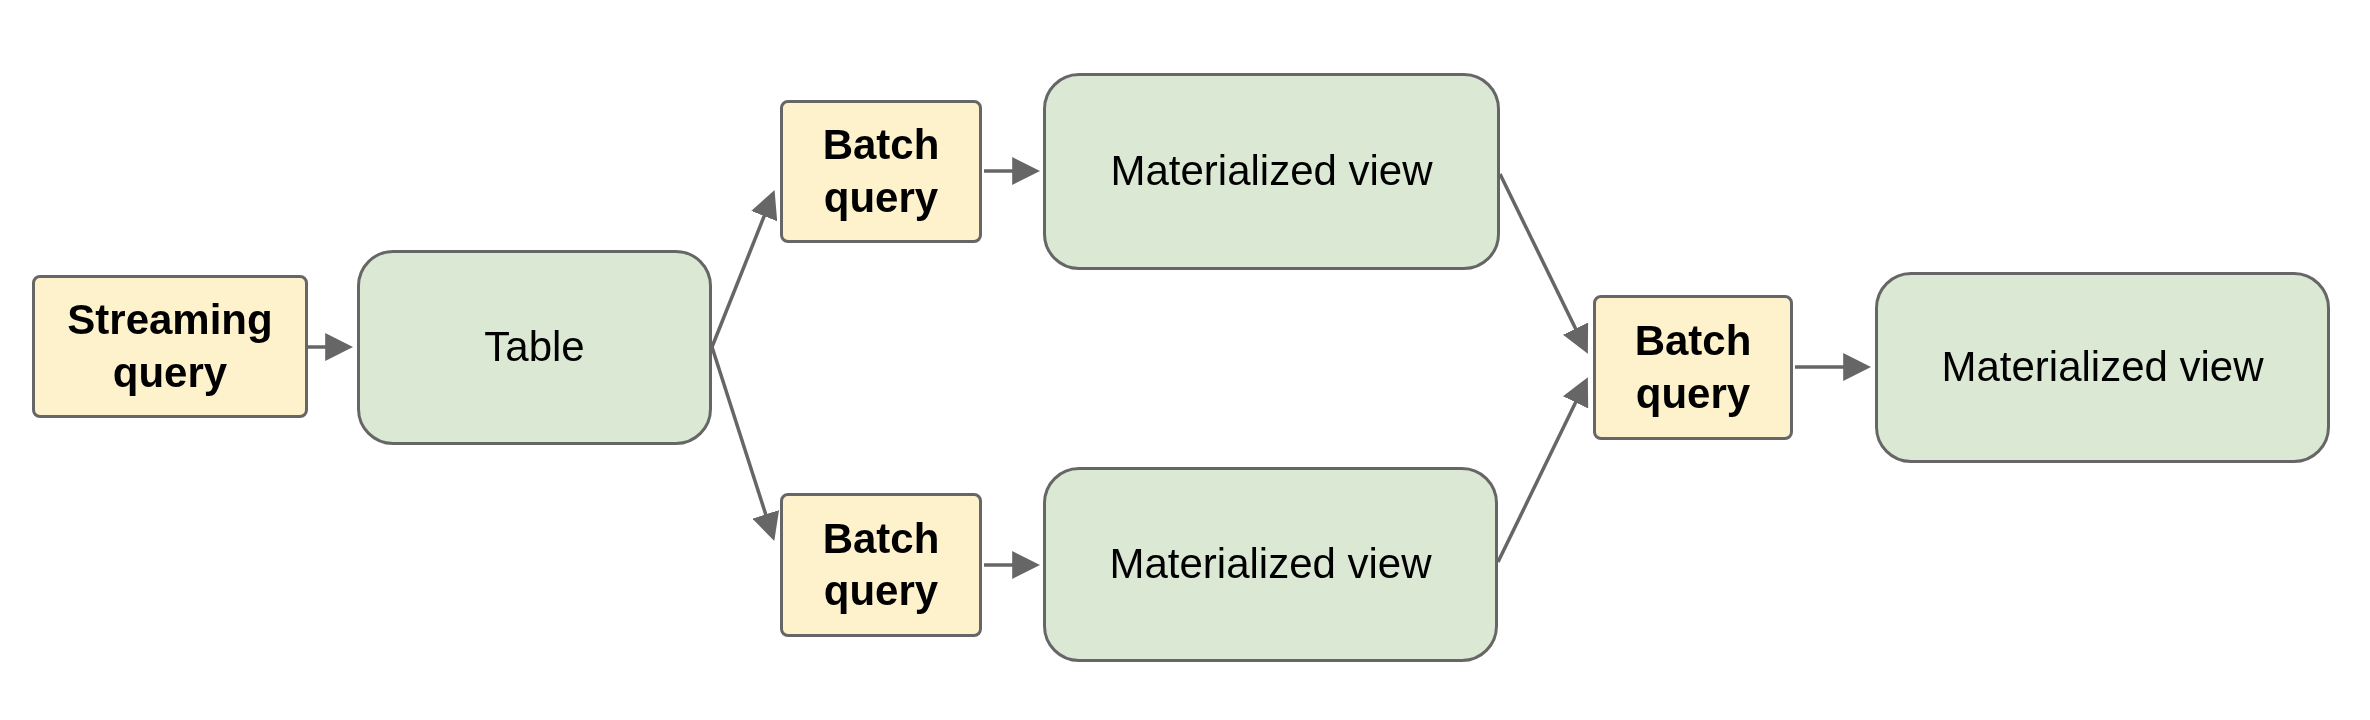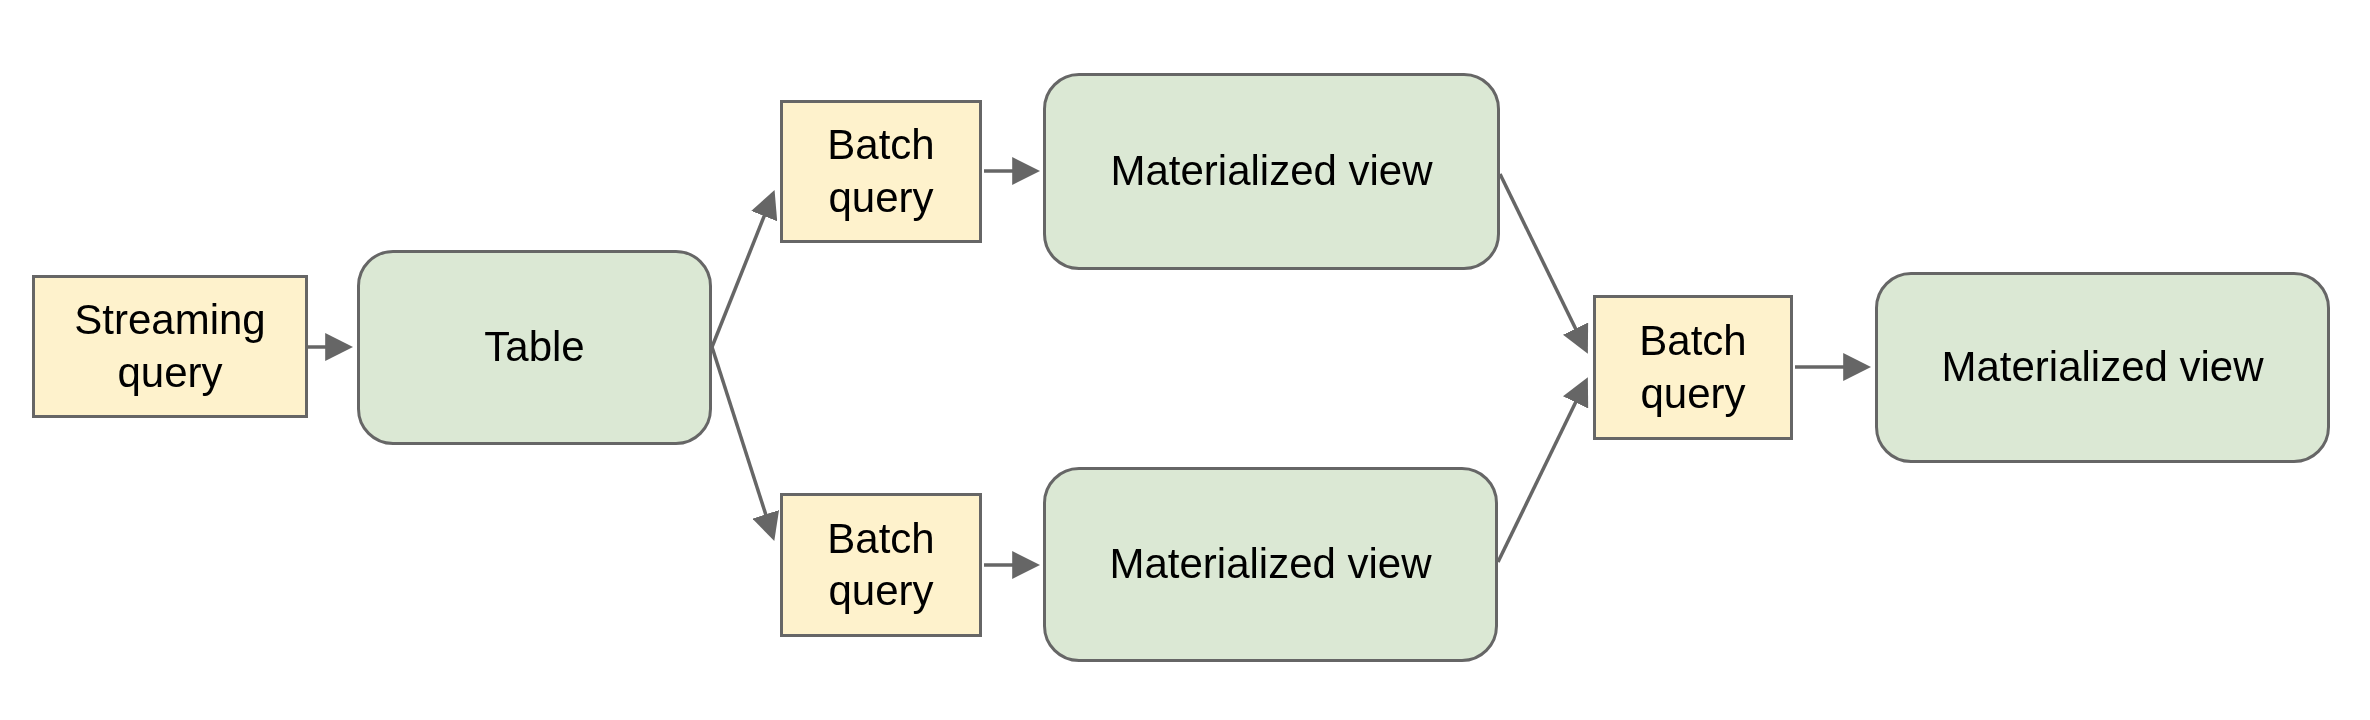--- a/index.html
+++ b/index.html
@@ -31,21 +31,22 @@
     justify-content: center;
     text-align: center;
     border: 3px solid #666666;
     color: #000000;
     font-size: 42px;
     line-height: 1.25;
     padding: 0 10px;
   }
   .node.query {
     background: #fef2cc;
-    border-radius: 0;
+    border-radius: 8px;
+    font-weight: bold;
   }
   .node.view {
     background: #dbe8d4;
     border-radius: 36px;
     justify-content: center;
   }
   
   .n-streaming   { left: 32px;   top: 275px; width: 276px; height: 143px; }
   .n-table       { left: 357px;  top: 250px; width: 355px; height: 195px; }
   .n-batch-top   { left: 780px;  top: 100px; width: 202px; height: 143px; }

